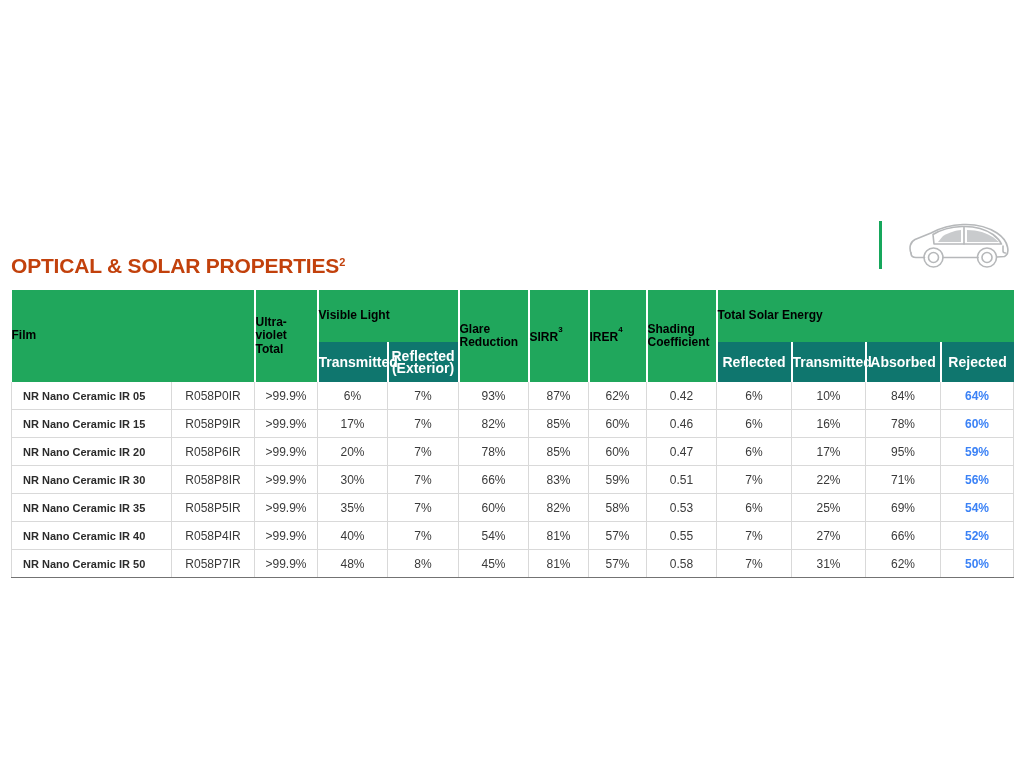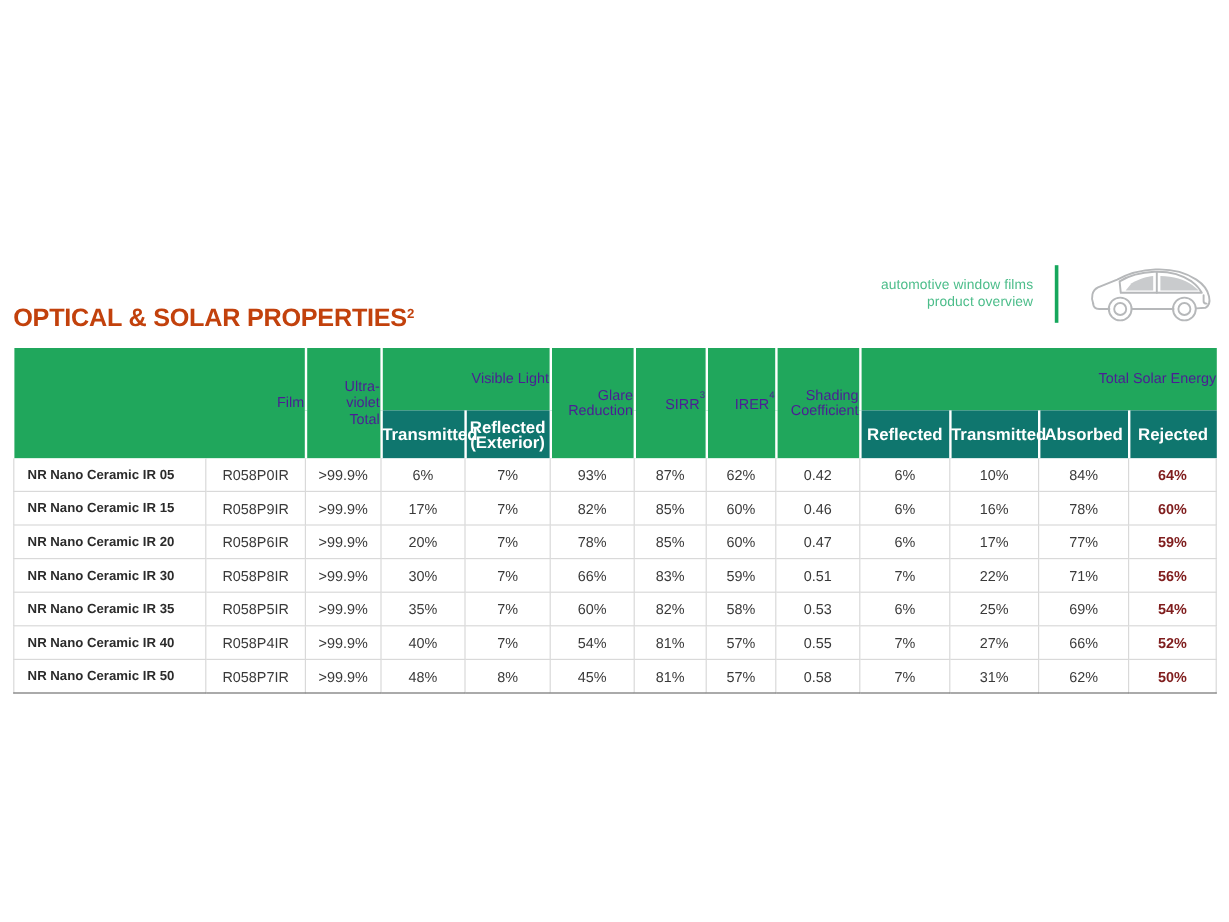--- a/index.html
+++ b/index.html
@@ -74,25 +74,25 @@
     color: #333;
   }
   #props-table th, #props-table td {
     padding: 0;
     margin: 0;
   }
 
   
   .hgrp {
     background: #20a75c;
-    color: #4c1d95;
-    font-weight: normal;
+    color: #000000;
+    font-weight: bold;
     font-size: 12px;
     line-height: 13.5px;
-    text-align: right;
+    text-align: left;
     border-right: 2px solid #ffffff;
     vertical-align: middle;
   }
   .hgrp.last { border-right: none; }
   .hsub {
     background: #0f766e;
     color: #ffffff;
     font-weight: bold;
     font-size: 14px;
     line-height: 12px;
@@ -121,30 +121,26 @@
   #props-table tbody tr:last-child td { border-bottom: 1px solid #737373; }
   #props-table tbody td.edge-l { border-left: 1px solid #d9d9d9; }
   #props-table tbody td.edge-r { border-right: 1px solid #d9d9d9; }
   #props-table tbody td.film-name {
     text-align: left;
     padding-left: 11px;
     font-weight: bold;
     color: #2b2b2b;
     font-size: 11px;
   }
-  #props-table tbody td.bold-val { font-weight: bold; color: #7f1d1d; }
+  #props-table tbody td.bold-val { font-weight: bold; color: #3b82f6; }
 </style>
 </head>
 <body>
 
 <div id="brand-block">
-  <div id="brand-text">
-    <div>automotive window films</div>
-    <div>product overview</div>
-  </div>
   <div id="brand-divider"></div>
   <svg id="brand-car" viewBox="0 0 220 112" xmlns="http://www.w3.org/2000/svg">
     <g fill="none" stroke="#b6b8ba" stroke-width="3.2" stroke-linejoin="round" stroke-linecap="round">
       <path d="M14 72 C10 62 12 50 22 45 L54 32 C72 22 92 16 118 15 C146 14 168 20 186 32
                C198 40 205 50 207 60 C209 69 207 76 201 79 L186 80"></path>
       <path d="M14 72 C14 78 18 81 24 81 L41 81"></path>
       <path d="M78 81 L148 81"></path>
       <path d="M58 35 C74 25 94 20 116 19 C142 18 162 24 178 35 C186 41 192 48 195 54 L60 54 Z"></path>
       <path d="M120 20 L120 54"></path>
       <path d="M198 58 L198 68 C198 71 200 72 203 72"></path>
@@ -249,21 +245,21 @@
         <td>R058P6IR</td>
         <td>&gt;99.9%</td>
         <td>20%</td>
         <td>7%</td>
         <td>78%</td>
         <td>85%</td>
         <td>60%</td>
         <td>0.47</td>
         <td>6%</td>
         <td>17%</td>
-        <td>77%</td>
+        <td>95%</td>
         <td class="bold-val edge-r">59%</td>
       </tr>
       <tr>
         <td class="film-name edge-l">NR Nano Ceramic IR 30</td>
         <td>R058P8IR</td>
         <td>&gt;99.9%</td>
         <td>30%</td>
         <td>7%</td>
         <td>66%</td>
         <td>83%</td>

